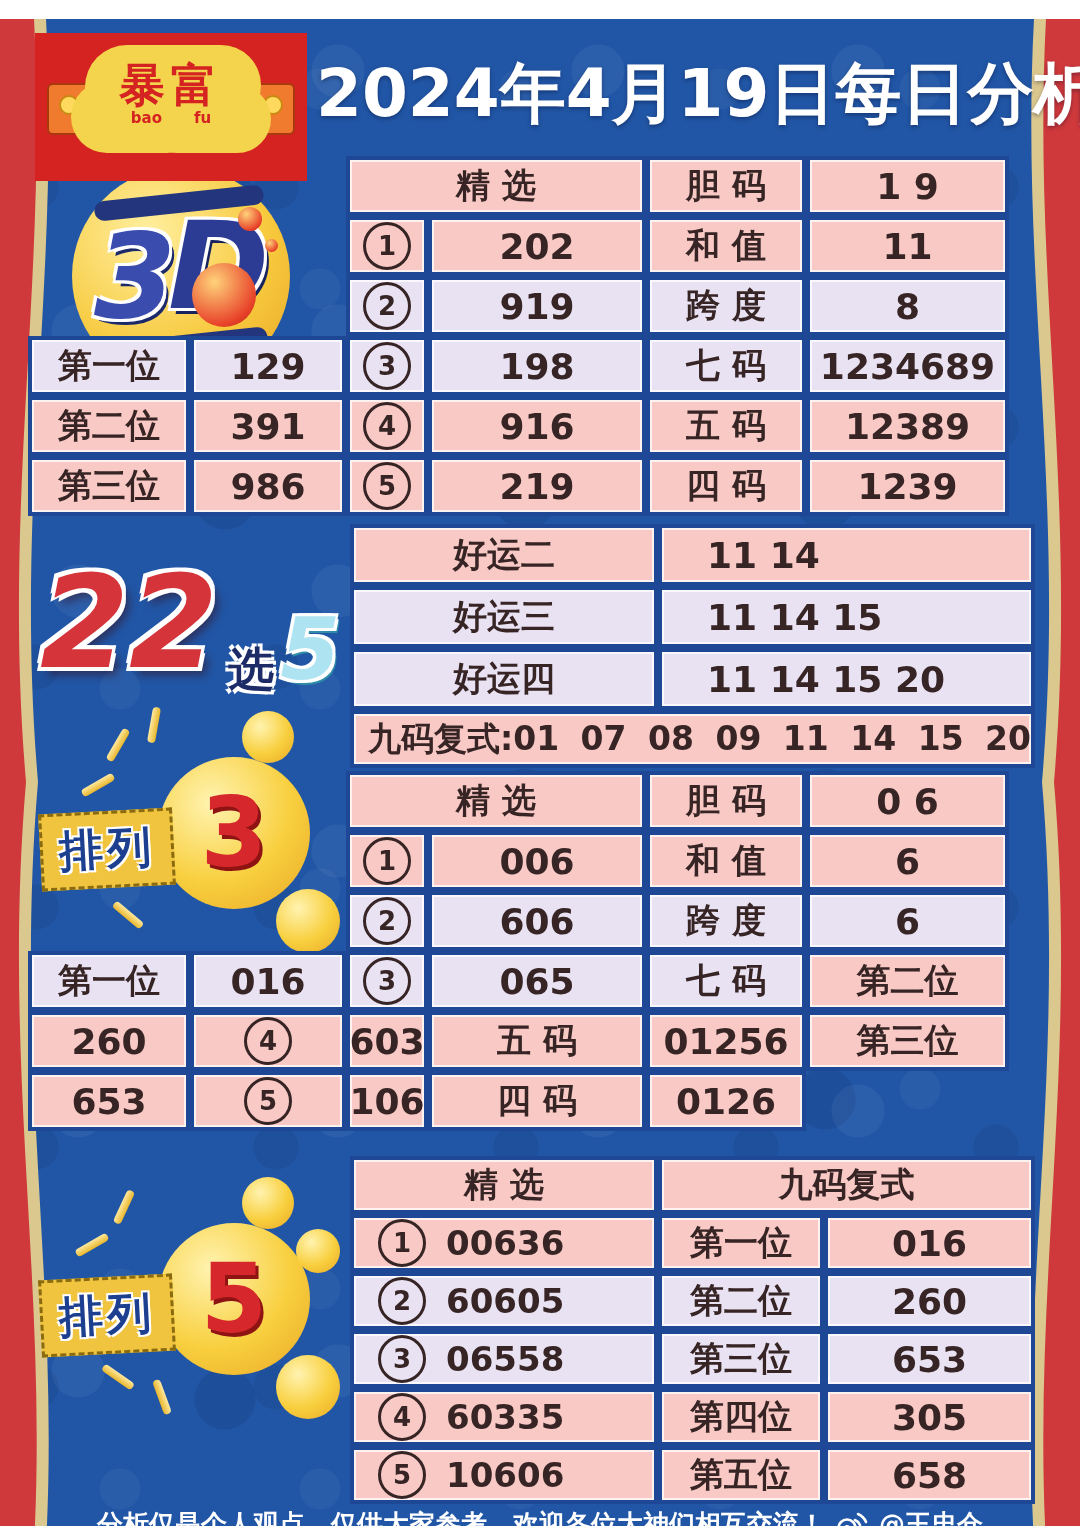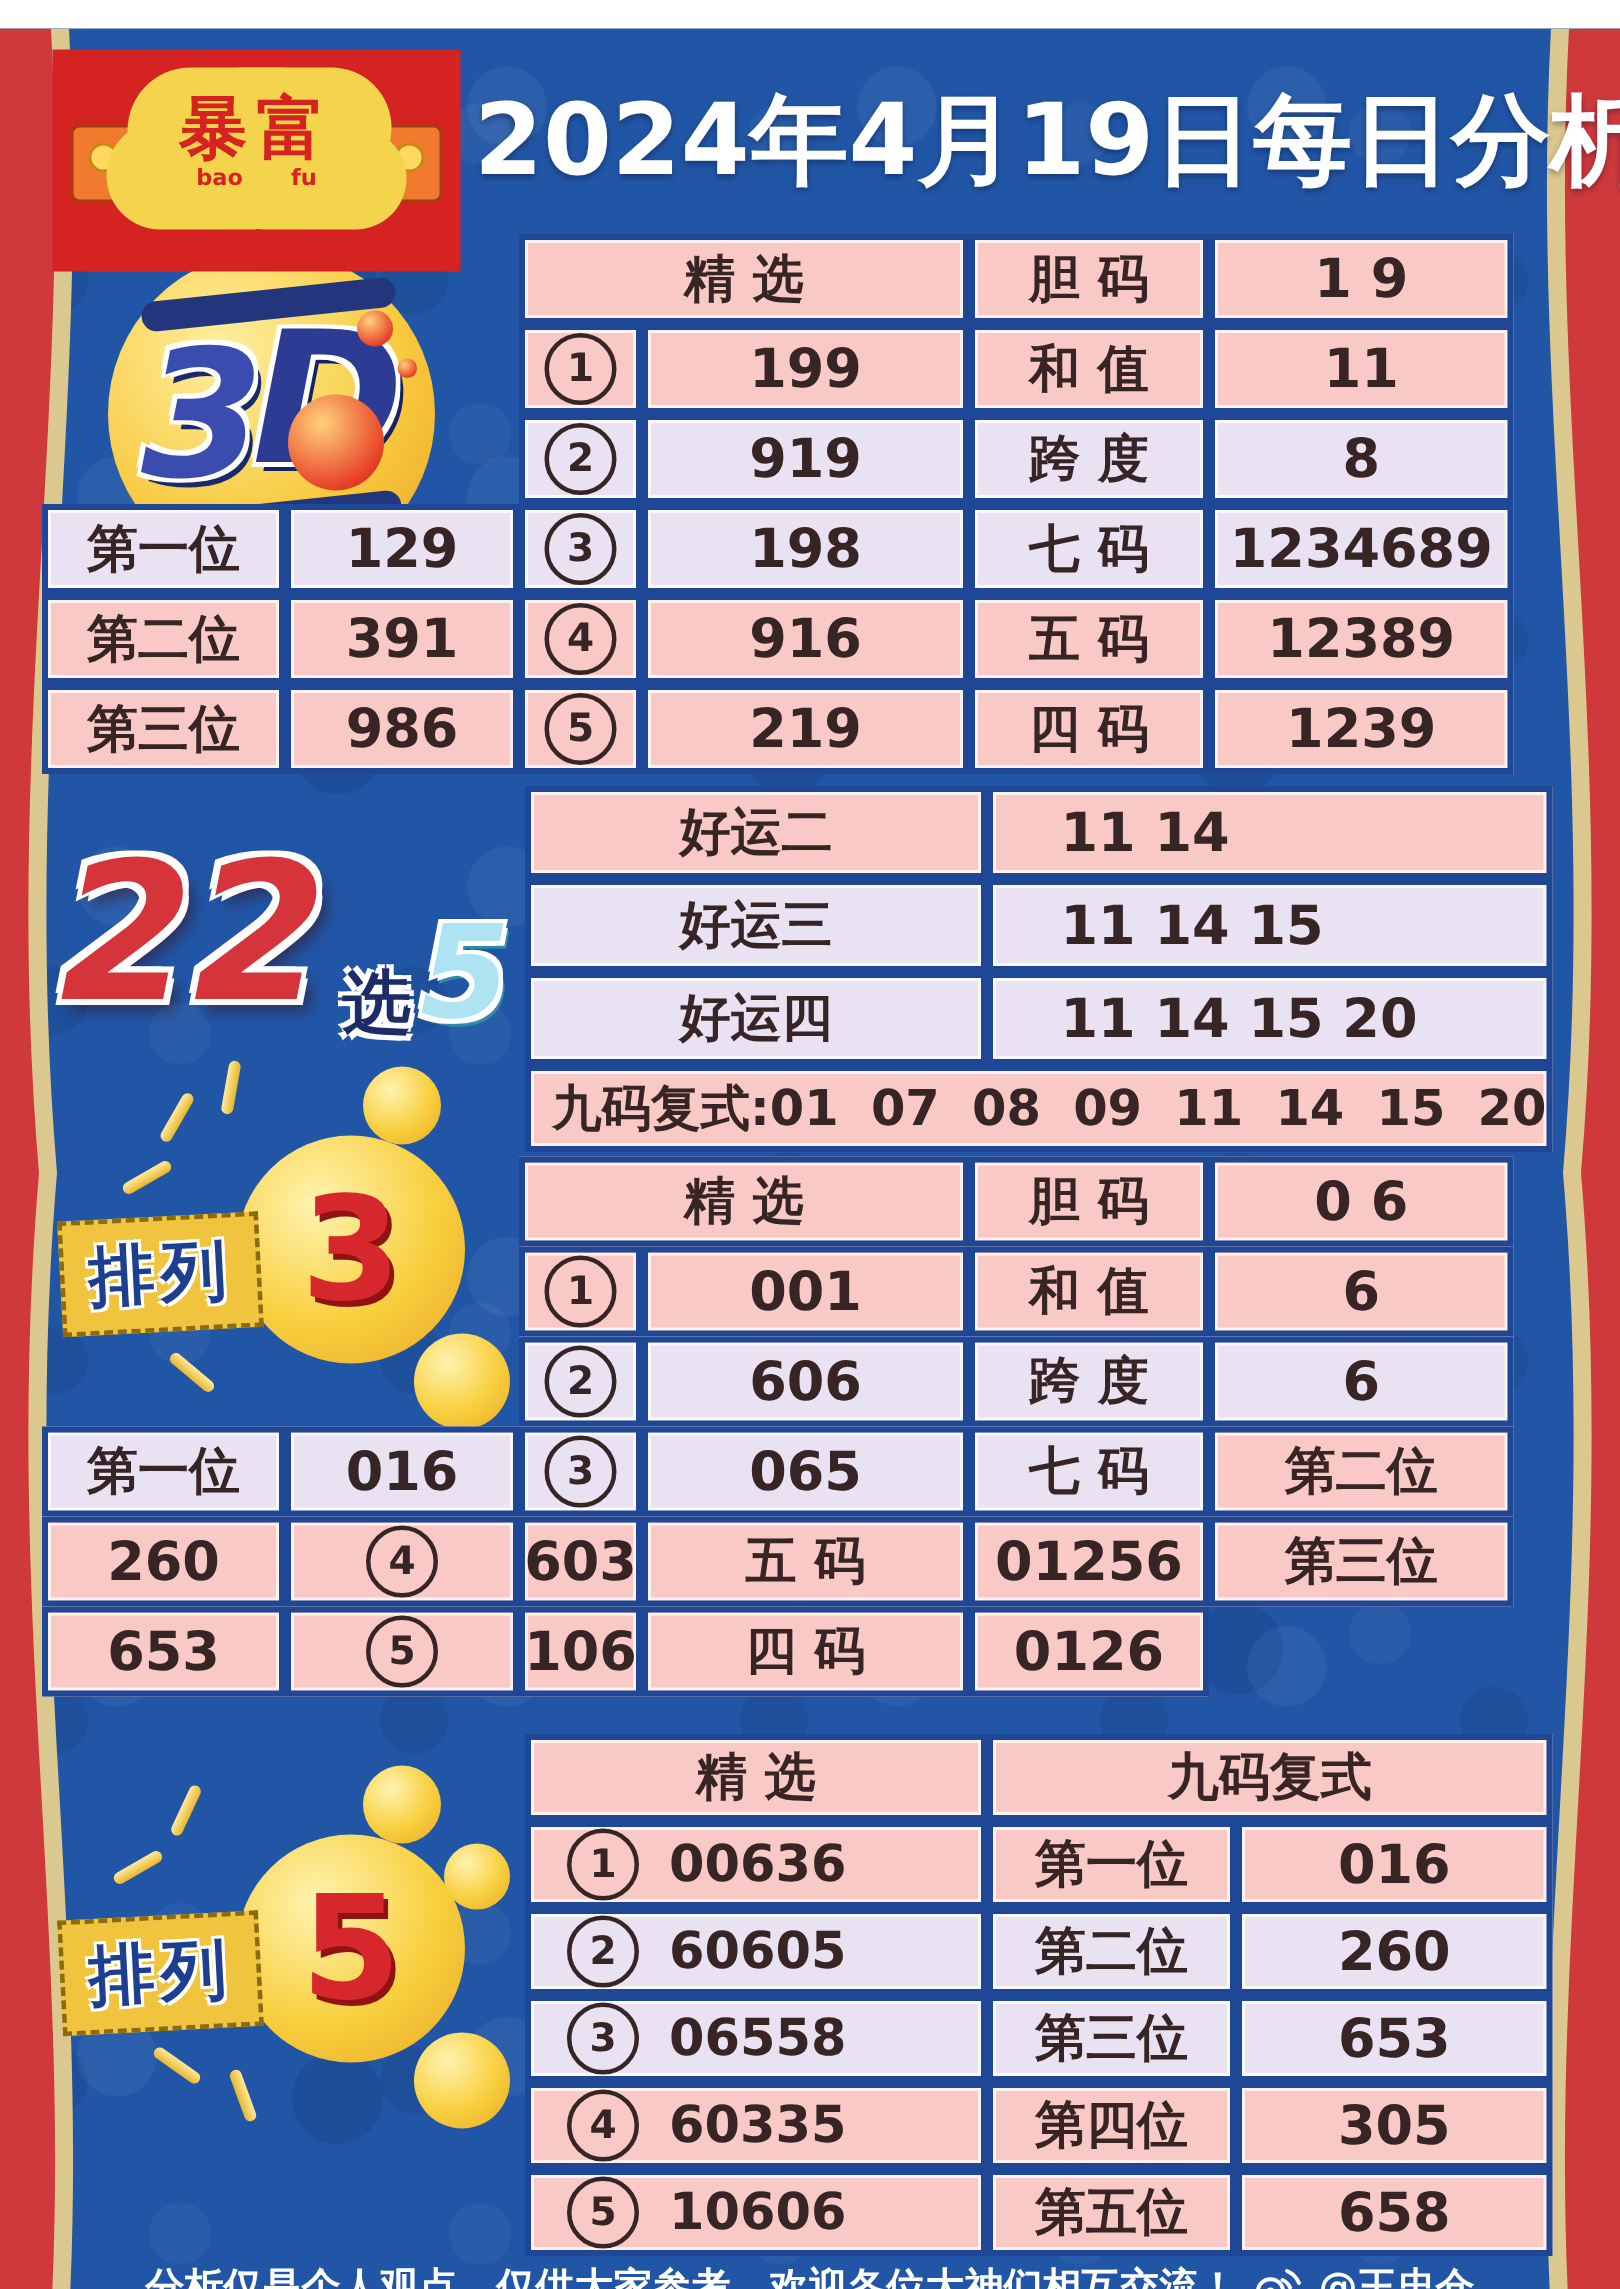--- a/index.html
+++ b/index.html
@@ -141,21 +141,21 @@
   <div id="s1" class="grid grid6">
     <div class="cell empty sp2"></div>
     <div class="cell pink sp2">精 选</div>
     <div class="cell pink">胆 码</div>
     <div class="cell pink val">1 9</div>
 
     <div class="cell empty sp2"></div>
     <div class="cell pink">
         <span class="circ">1</span>
       </div>
-    <div class="cell pink val">199</div>
+    <div class="cell pink val">202</div>
     <div class="cell pink">和 值</div>
     <div class="cell pink val">11</div>
 
     <div class="cell empty sp2"></div>
     <div class="cell lav">
         <span class="circ">2</span>
       </div>
     <div class="cell lav val">919</div>
     <div class="cell lav">跨 度</div>
     <div class="cell lav val">8</div>
@@ -218,21 +218,21 @@
   <div id="s3" class="grid grid6">
     <div class="cell empty sp2"></div>
     <div class="cell pink sp2">精 选</div>
     <div class="cell pink">胆 码</div>
     <div class="cell pink val">0 6</div>
 
     <div class="cell empty sp2"></div>
     <div class="cell pink">
         <span class="circ">1</span>
       </div>
-    <div class="cell pink val">001</div>
+    <div class="cell pink val">006</div>
     <div class="cell pink">和 值</div>
     <div class="cell pink val">6</div>
 
     <div class="cell empty sp2"></div>
     <div class="cell lav">
         <span class="circ">2</span>
       </div>
     <div class="cell lav val">606</div>
     <div class="cell lav">跨 度</div>
     <div class="cell lav val">6</div>

